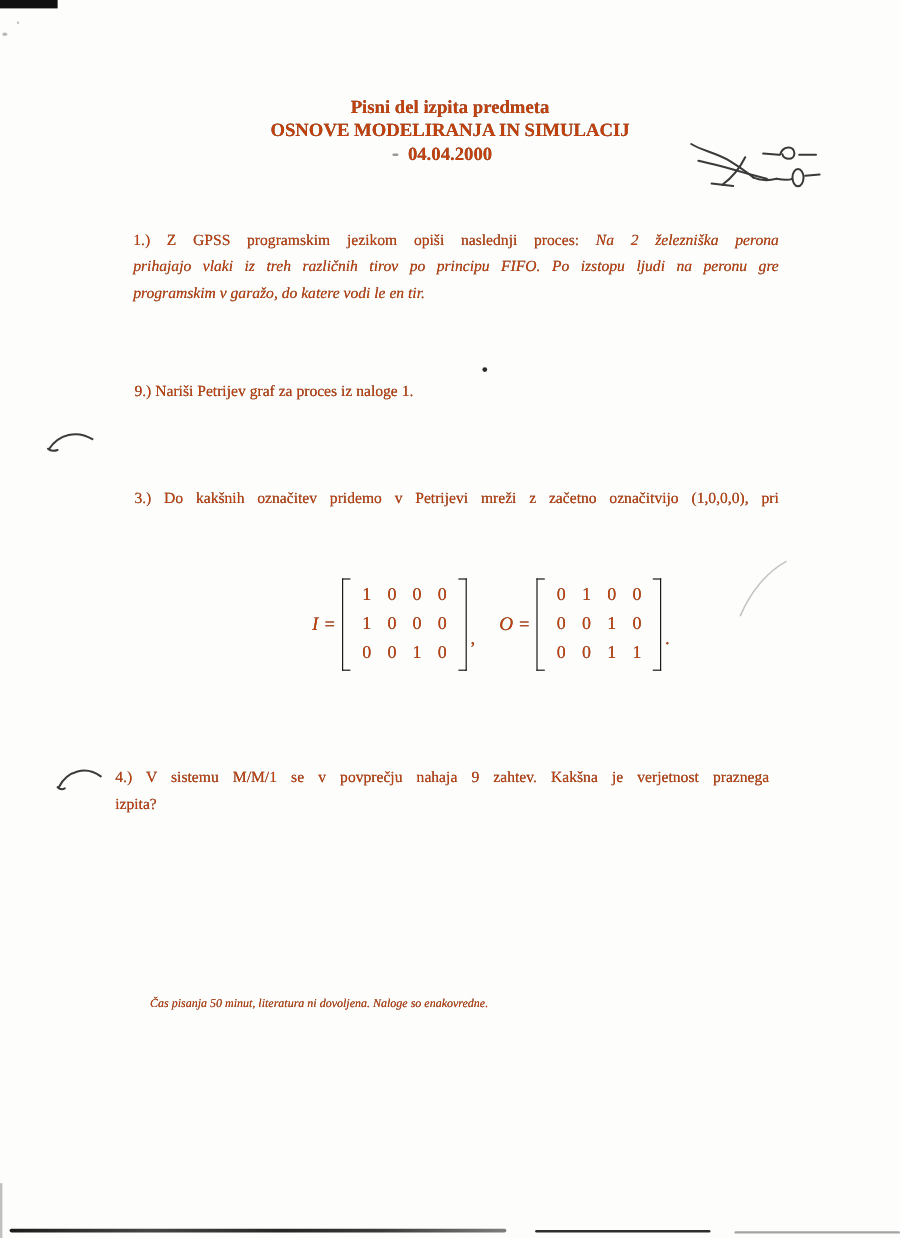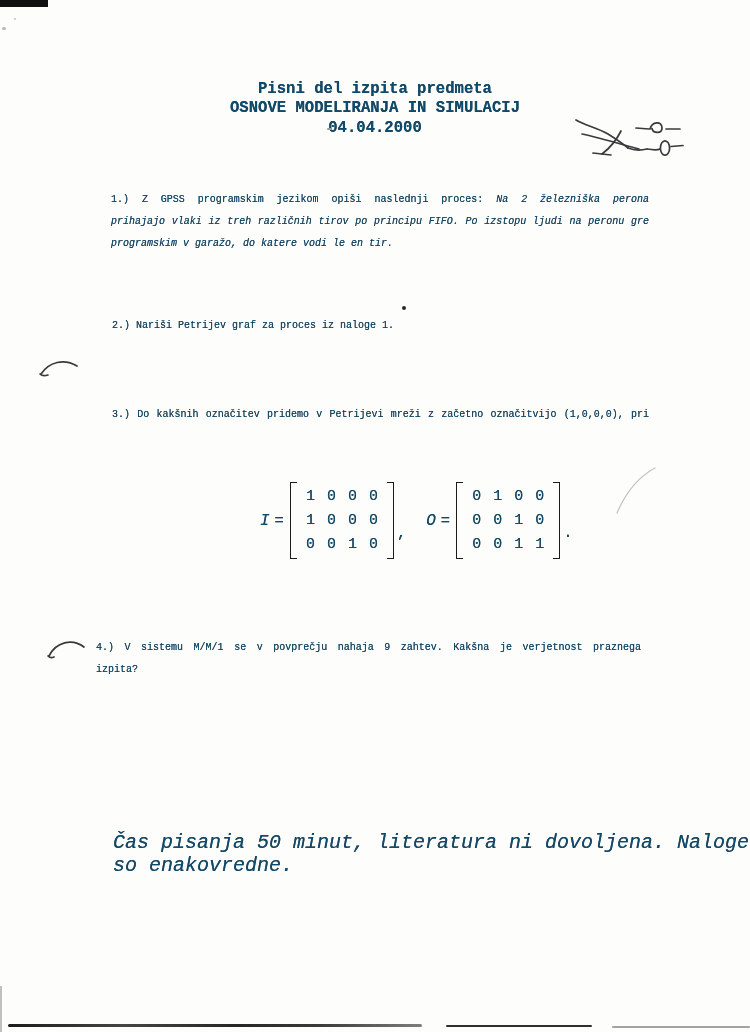--- a/index.html
+++ b/index.html
@@ -1,38 +1,38 @@
 <!DOCTYPE html>
 <html><head>
 <meta charset="utf-8">
 <style>
   html,body{margin:0;padding:0;background:#e9e9e9;}
   .page{
     position:relative;
     width:750px;height:1032px;
     background:#fdfdfc;
     overflow:hidden;
-    font-family:Liberation Mono, monospace;
-    color:#0c4a6e;
+    font-family:Liberation Serif, serif;
+    color:#c2410c;
     text-shadow:0 0 .35px rgba(27,27,27,.75);
   }
   .abs{position:absolute;}
   
   .title-block{top:80px;left:0;width:750px;text-align:center;
     font-weight:bold;font-size:15.6px;line-height:19.4px;}
   
-  .para{font-size:10px;line-height:21.8px;}
+  .para{font-size:13px;line-height:21.8px;}
   .jline{text-align:justify;text-align-last:justify;}
   .it{font-style:italic;}
   .q1{top:189px;left:111px;width:538px;}
   .q2{top:315px;left:112px;width:540px;}
   .q3{top:404px;left:112px;width:537px;}
   .q3-l2{padding-left:19px;}
   .q4{top:637px;left:96px;width:545px;}
-  .footer{top:831px;left:113px;font-size:20px;font-style:italic;}
+  .footer{top:831px;left:125px;font-size:10px;font-style:italic;}
   
   .matrices{top:482px;left:260px;display:flex;align-items:center;}
   .mgroup{display:flex;align-items:center;}
   .mgroup + .mgroup{margin-left:20px;}
   .mlabel{font-style:italic;font-size:16px;margin-right:5px;}
   .meq{font-size:15.5px;margin-right:6px;}
   .mbox{display:flex;align-items:stretch;}
   .bracket{width:6px;}
   .bracket.left{border-left:1.6px solid #1b1b1b;border-top:1.6px solid #1b1b1b;border-bottom:1.6px solid #1b1b1b;}
   .bracket.right{border-right:1.6px solid #1b1b1b;border-top:1.6px solid #1b1b1b;border-bottom:1.6px solid #1b1b1b;}
@@ -77,21 +77,21 @@
       <span>1.) Z GPSS programskim jezikom opiši naslednji proces:</span>
       <span class="it">Na 2 železniška perona</span>
     </div>
     <div class="jline it">prihajajo vlaki iz treh različnih tirov po principu FIFO. Po izstopu ljudi na peronu gre</div>
     <div class="it">programskim v garažo, do katere vodi le en tir.</div>
   </div>
 
   <div class="abs speck" style="left:402px;top:306px;width:4px;height:4px;"></div>
 
   <div class="abs para q2">
-    <div>2.) Nariši Petrijev graf za proces iz naloge 1.</div>
+    <div>9.) Nariši Petrijev graf za proces iz naloge 1.</div>
   </div>
 
   <svg class="abs" style="left:36px;top:355px;" width="46" height="26" viewBox="0 0 46 26">
     <path class="ink" d="M4,19 C6,21 9,21 12,20 M5,19 C13,7 28,3 41,11"></path>
   </svg>
 
   <div class="abs para q3">
     <div class="jline">3.) Do kakšnih označitev pridemo v Petrijevi mreži z začetno označitvijo (1,0,0,0), pri</div>
   </div>
 

